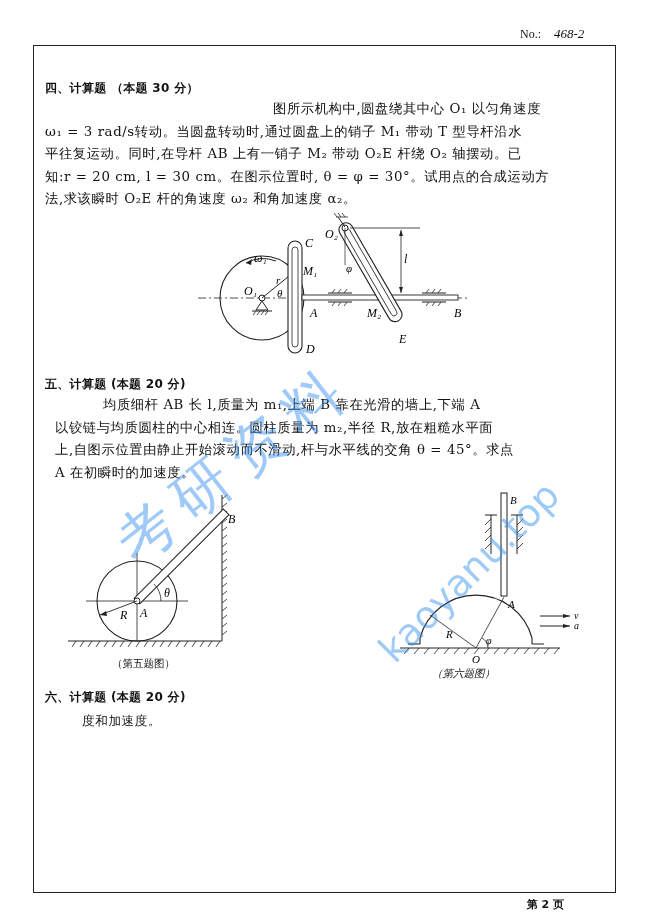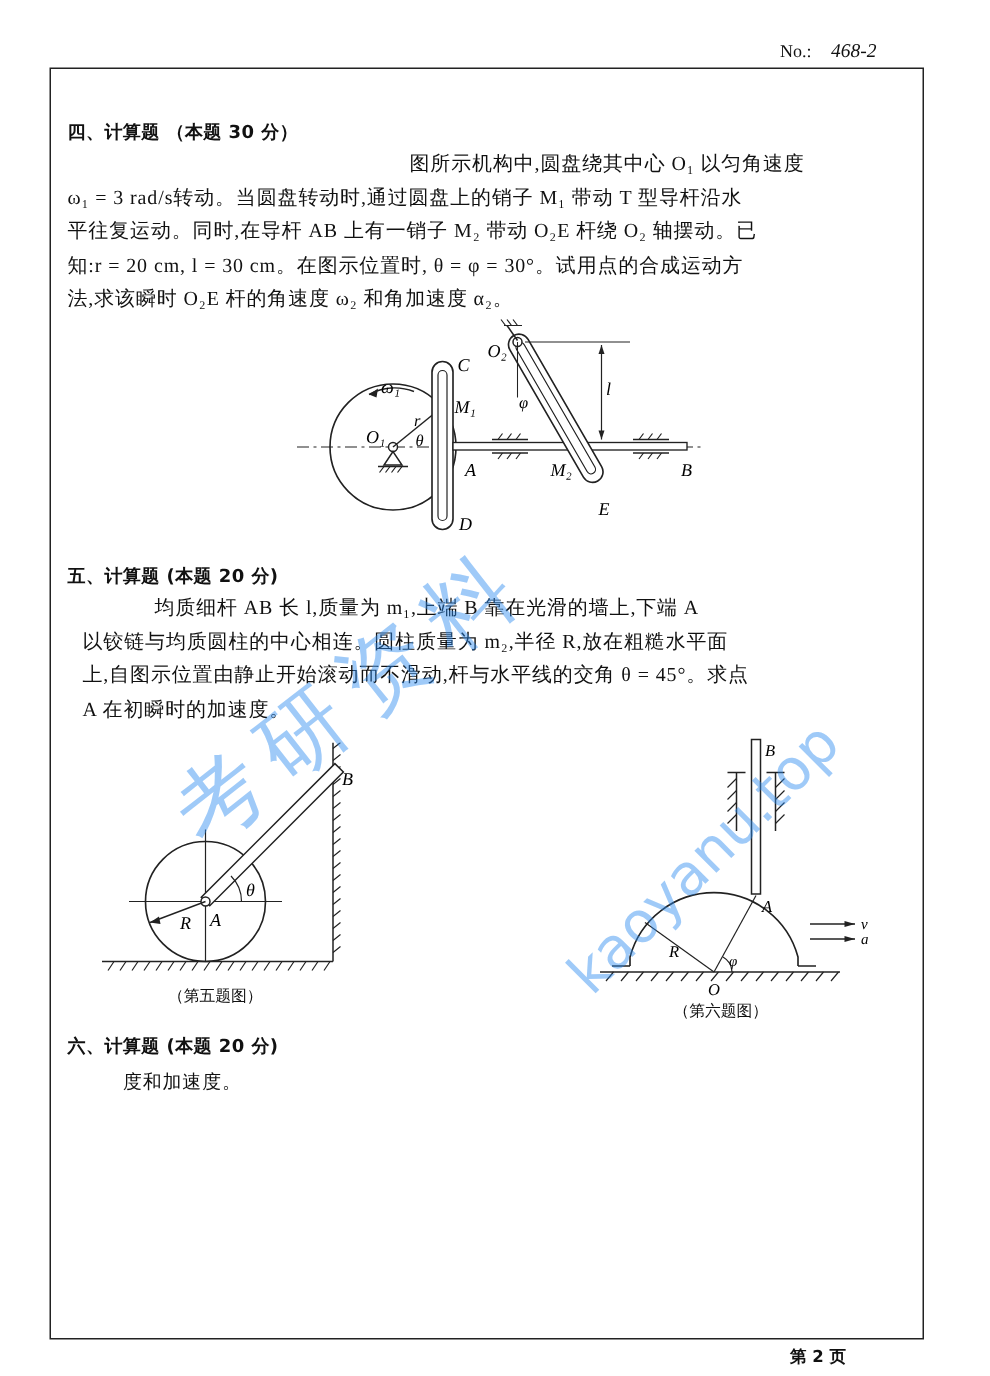--- a/index.html
+++ b/index.html
@@ -4,21 +4,21 @@
 <style>
   html, body { margin:0; padding:0; background:#fff; }
   body { width:660px; height:917px; position:relative; overflow:hidden;
          font-family:"DejaVu Serif", "Liberation Serif", serif; color:#111; }
   .abs { position:absolute; }
   .frame { position:absolute; left:33px; top:45px; width:583px; height:848px;
            border:1px solid #222; box-sizing:border-box; }
   .serial { left:520px; top:26px; font-size:12px; font-family:"Liberation Serif", serif; }
   .serial .hand { font-style:italic; margin-left:10px; font-size:13px; }
   .sec-title { font-size:12px; font-family:"DejaVu Sans", sans-serif; font-weight:bold; letter-spacing:0.3px; }
-  .para { font-size:13.3px; line-height:22.5px; width:530px; letter-spacing:0.6px;font-family:Liberation Serif, serif; }
+  .para { font-size:13.3px; line-height:22.5px; width:530px; letter-spacing:0.6px; }
   .caption { font-size:10.5px; font-family:"DejaVu Sans", sans-serif;margin-left:12px; }
   .pageno { left:0; width:564px; top:897px; text-align:right; font-size:11px; font-family:"DejaVu Sans", sans-serif; font-weight:bold; }
   svg text { font-family:"Liberation Serif", serif; font-style:italic; }
   .wm { color:#2d8cf0; opacity:0.45; }
 </style>
 </head>
 <body>
 
 <div class="abs serial">
   <span>No.:</span>
@@ -143,21 +143,21 @@
   <line x1="150" y1="136" x2="180" y2="136" stroke="#222"></line>
     <polygon points="180,136 173,134 173,138" fill="#222"></polygon>
   <text x="120" y="14" font-size="11">B</text>
   <text x="118" y="118" font-size="11">A</text>
   <text x="56" y="148" font-size="11">R</text>
   <text x="96" y="154" font-size="10">φ</text>
   <text x="82" y="173" font-size="11">O</text>
   <text x="184" y="129" font-size="10">v</text>
   <text x="184" y="139" font-size="10">a</text>
 </svg>
-<div class="abs caption" style="left:437px;top:667px;">（第六题图）</div>
+<div class="abs caption" style="left:420px;top:667px;font-style:italic;">（第六题图）</div>
 
 <div class="abs sec-title" style="left:45px;top:689px;">六、计算题 (本题 20 分)</div>
 <div class="abs para" style="left:82px;top:710px;width:520px;font-size:12.6px;">
   <div>度和加速度。</div>
 </div>
 
 <div class="abs wm" style="left:100px;top:520px;font-size:58px;font-family:'DejaVu Sans',sans-serif;transform:rotate(-38deg);transform-origin:left top;letter-spacing:12px;">考研资料</div>
 <div class="abs wm" style="left:370px;top:640px;font-size:38px;font-family:'DejaVu Sans',sans-serif;transform:rotate(-45deg);transform-origin:left top;">kaoyanu.top</div>
 
 <div class="abs pageno">第 2 页</div>

